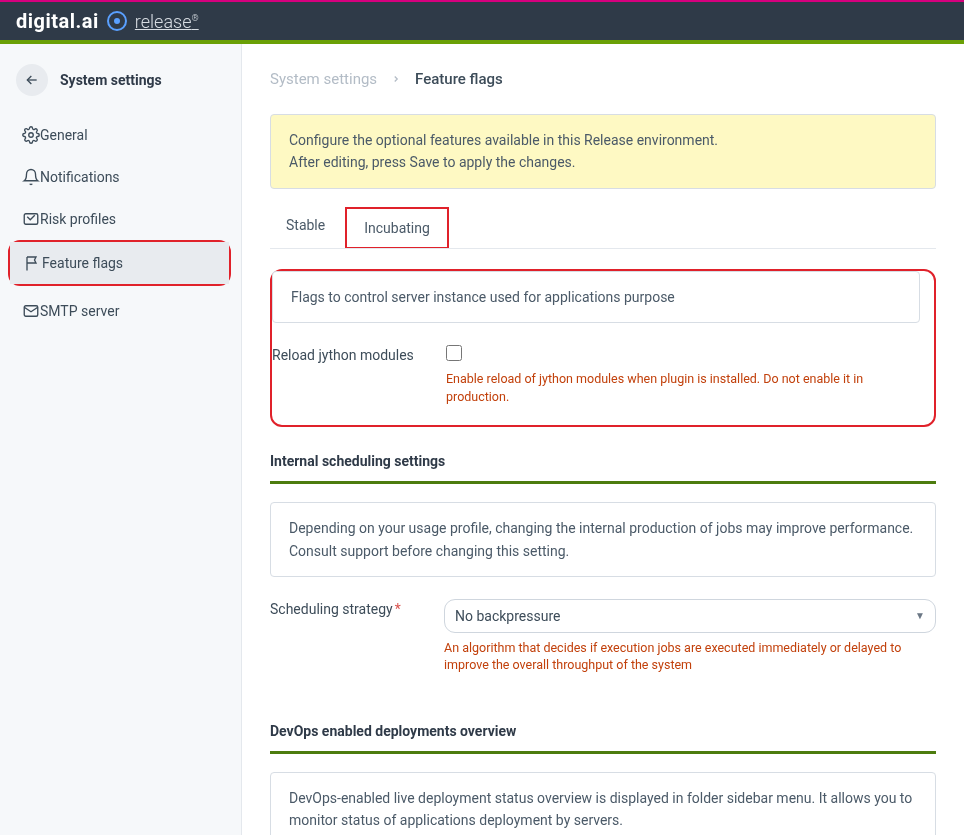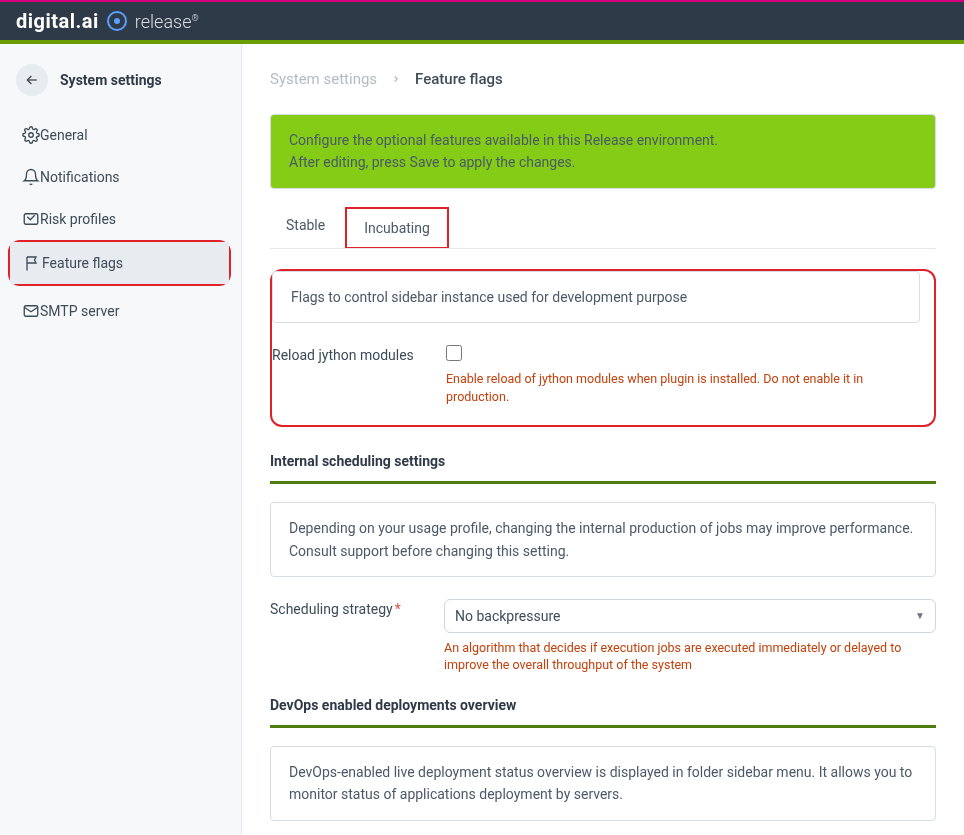--- a/index.html
+++ b/index.html
@@ -30,21 +30,21 @@
   .brand-logo .ai { color: #fff; }
   .brand-icon {
     width: 20px; height: 20px; border: 2px solid #5aa0ff; border-radius: 50%;
     display: inline-flex; align-items: center; justify-content: center;
     position: relative;
   }
   .brand-icon::before {
     content: ""; position: absolute; width: 6px; height: 6px; background: #5aa0ff;
     border-radius: 50%;
   }
-  .brand-release { color: #d8dde3; font-weight: 300; font-size: 18px;}
+  .brand-release { color: #d8dde3; font-weight: 300; font-size: 18px; text-decoration: underline;}
   .sup { font-size: 9px; vertical-align: super; color:#d8dde3;}
   .greenbar { height: 4px; background: #6aa006; }
   .layout { display: flex; }
   .sidebar {
     width: 242px;
     background: #f6f8fa;
     border-right: 1px solid #e4e8ed;
     min-height: 791px;
     padding-top: 12px;
   }
@@ -75,21 +75,21 @@
     font-size: 15px;
   }
   .breadcrumb .bc-parent { color: #b3bcc6; }
   .breadcrumb .bc-sep { color: #b3bcc6; }
   .breadcrumb .bc-current { color: #3d4c59; font-weight: 500;}
   .infobox {
     border: 1px solid #d7dde4; border-radius: 4px;
     padding: 14px 18px; color: #4b5a68;
     line-height: 1.6;
     margin-bottom: 18px;
-    background:#84cc16;
+    background:#fef9c3;
   }
   .tabs {
     display: flex; gap: 4px;
     border-bottom: 1px solid #e4e8ed;
     margin-bottom: 20px;
   }
   .tab {
     padding: 10px 16px 10px 16px;
     color: #4b5a68; cursor: pointer;
     font-size: 14px;
@@ -110,36 +110,36 @@
   }
   .descbox {
     border: 1px solid #d7dde4; border-radius: 4px;
     padding: 14px 18px; color: #4b5a68;
     line-height: 1.6;
     margin-bottom: 22px;
     background:#fff;
   }
   .field-row {
     display: flex; align-items: flex-start;
-    margin-bottom: 15px;
+    margin-bottom: 41px;
   }
   .field-label {
     width: 174px; flex-shrink: 0;
     color: #3d4c59; padding-top: 2px; font-size: 14px;
   }
   .field-label .req { color: #d9534f; margin-left: 2px; }
   .field-control { flex: 1; }
   .hint {
     color: #c2410c; font-size: 12.5px; margin-top: 6px; line-height:1.4;
   }
   input[type=checkbox] {
     width: 16px; height: 16px; accent-color: #1e78ff; cursor:pointer;
   }
   .select {
-    border: 1px solid #cfd6de; border-radius: 6px;
+    border: 1px solid #cfd6de; border-radius: 11px;
     padding: 8px 10px; width: 100%;
     display: flex; justify-content: space-between; align-items: center;
     cursor: pointer; color:#3d4c59; background:#fff;
   }
   .select .caret { color: #6b7785; font-size: 10px;}
   .highlight-red {
     border: 2.5px solid #e0212a; border-radius: 12px;
   }
   .hl-nav { position: relative; margin: 0 10px 4px 8px; border-radius:12px;}
   .hl-nav .sidebar-item{ padding-left:14px;}
@@ -243,21 +243,21 @@
     </div>
 
     <div class="tabs">
       <div class="tab">Stable</div>
       <div class="highlight-red hl-tab">
         <div class="tab active">Incubating</div>
       </div>
     </div>
 
     <div class="highlight-red hl-section">
-      <div class="descbox">Flags to control sidebar instance used for development purpose</div>
+      <div class="descbox">Flags to control server instance used for applications purpose</div>
       <div class="field-row" style="margin-bottom:6px;">
         <div class="field-label">Reload jython modules</div>
         <div class="field-control">
           <input type="checkbox" style="">
           <div class="hint">Enable reload of jython modules when plugin is installed. Do not enable it in production.</div>
         </div>
       </div>
     </div>
 
     <div class="section-title">Internal scheduling settings</div>

